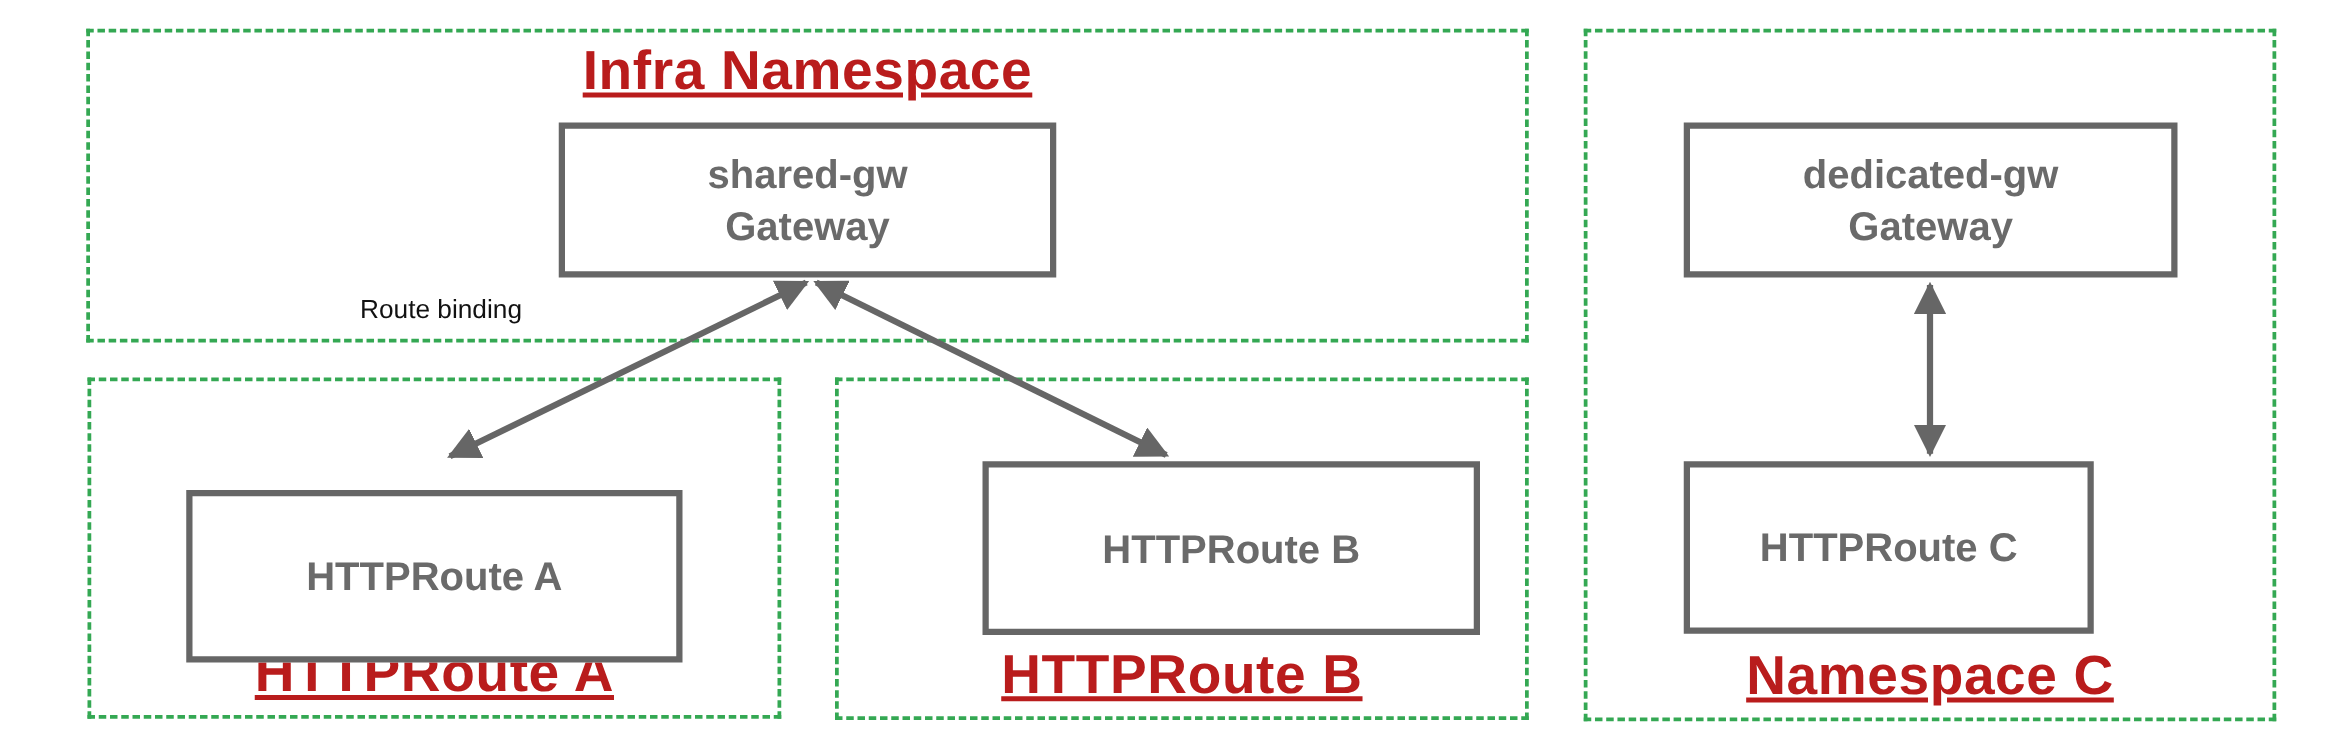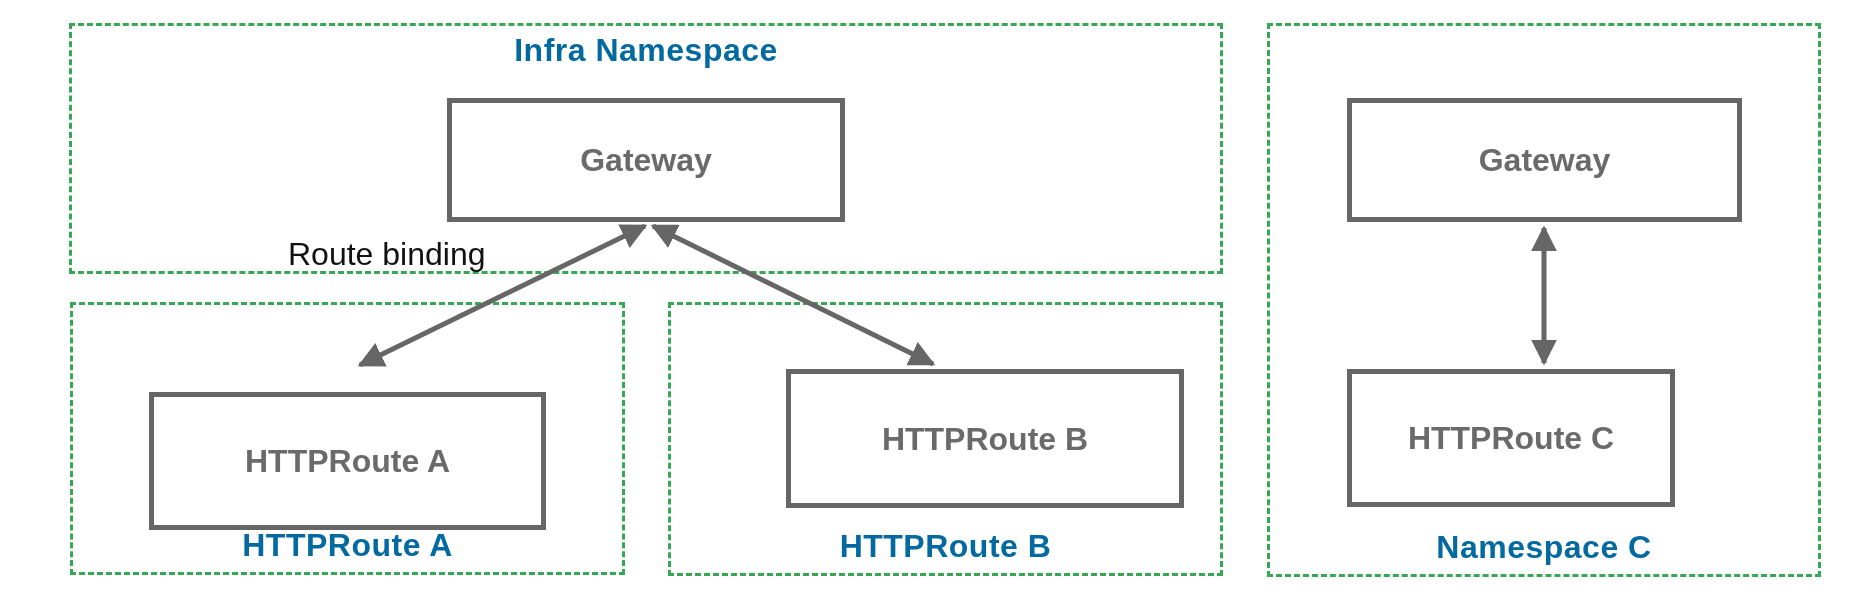--- a/index.html
+++ b/index.html
@@ -17,24 +17,25 @@
   }
   .ns-box {
     position: absolute;
     border: 3px dashed #34a853;
     box-sizing: border-box;
   }
   .ns-title {
     position: absolute;
     width: 100%;
     text-align: center;
-    color: #0369a1;
+    color: #b91c1c;
     font-weight: bold;
-    font-size: 32px;
+    font-size: 44px;
     letter-spacing: 0.5px;
+    text-decoration: underline;
   }
   .ns-title.top { top: 6px; }
   .ns-title.bottom { bottom: 8px; }
   .node-box {
     position: absolute;
     border: 5px solid #666666;
     box-sizing: border-box;
     background: #ffffff;
     display: flex;
     flex-direction: column;
@@ -43,21 +44,21 @@
     color: #6a6a6a;
     font-weight: bold;
     font-size: 32px;
     line-height: 42px;
     text-align: center;
   }
   .edge-label {
     position: absolute;
     color: #111111;
     font-weight: normal;
-    font-size: 32px;
+    font-size: 21px;
     white-space: nowrap;
   }
   svg.arrows {
     position: absolute;
     left: 0;
     top: 0;
     pointer-events: none;
   }
 </style>
 </head>
@@ -86,24 +87,26 @@
       <marker id="arrowhead" viewBox="0 0 10 10" refX="9" refY="5" markerWidth="5.2" markerHeight="5.2" orient="auto-start-reverse">
         <path d="M 0 0 L 10 5 L 0 10 z" fill="#666666"></path>
       </marker>
     </defs>
     <line x1="645" y1="226" x2="360" y2="365" stroke="#666666" stroke-width="5" marker-start="url(#arrowhead)" marker-end="url(#arrowhead)"></line>
     <line x1="653" y1="226" x2="933" y2="364" stroke="#666666" stroke-width="5" marker-start="url(#arrowhead)" marker-end="url(#arrowhead)"></line>
     <line x1="1544" y1="228" x2="1544" y2="363" stroke="#666666" stroke-width="5" marker-start="url(#arrowhead)" marker-end="url(#arrowhead)"></line>
   </svg>
 
   <div class="node-box" style="left:447px; top:98px; width:398px; height:124px;">
+    <span>shared-gw</span>
     <span>Gateway</span>
   </div>
 
   <div class="node-box" style="left:1347px; top:98px; width:395px; height:124px;">
+    <span>dedicated-gw</span>
     <span>Gateway</span>
   </div>
 
   <div class="node-box" style="left:149px; top:369px; width:397px; height:138px;margin-top:23px;">
     <span>HTTPRoute A</span>
   </div>
 
   <div class="node-box" style="left:786px; top:369px; width:398px; height:139px;">
     <span>HTTPRoute B</span>
   </div>

